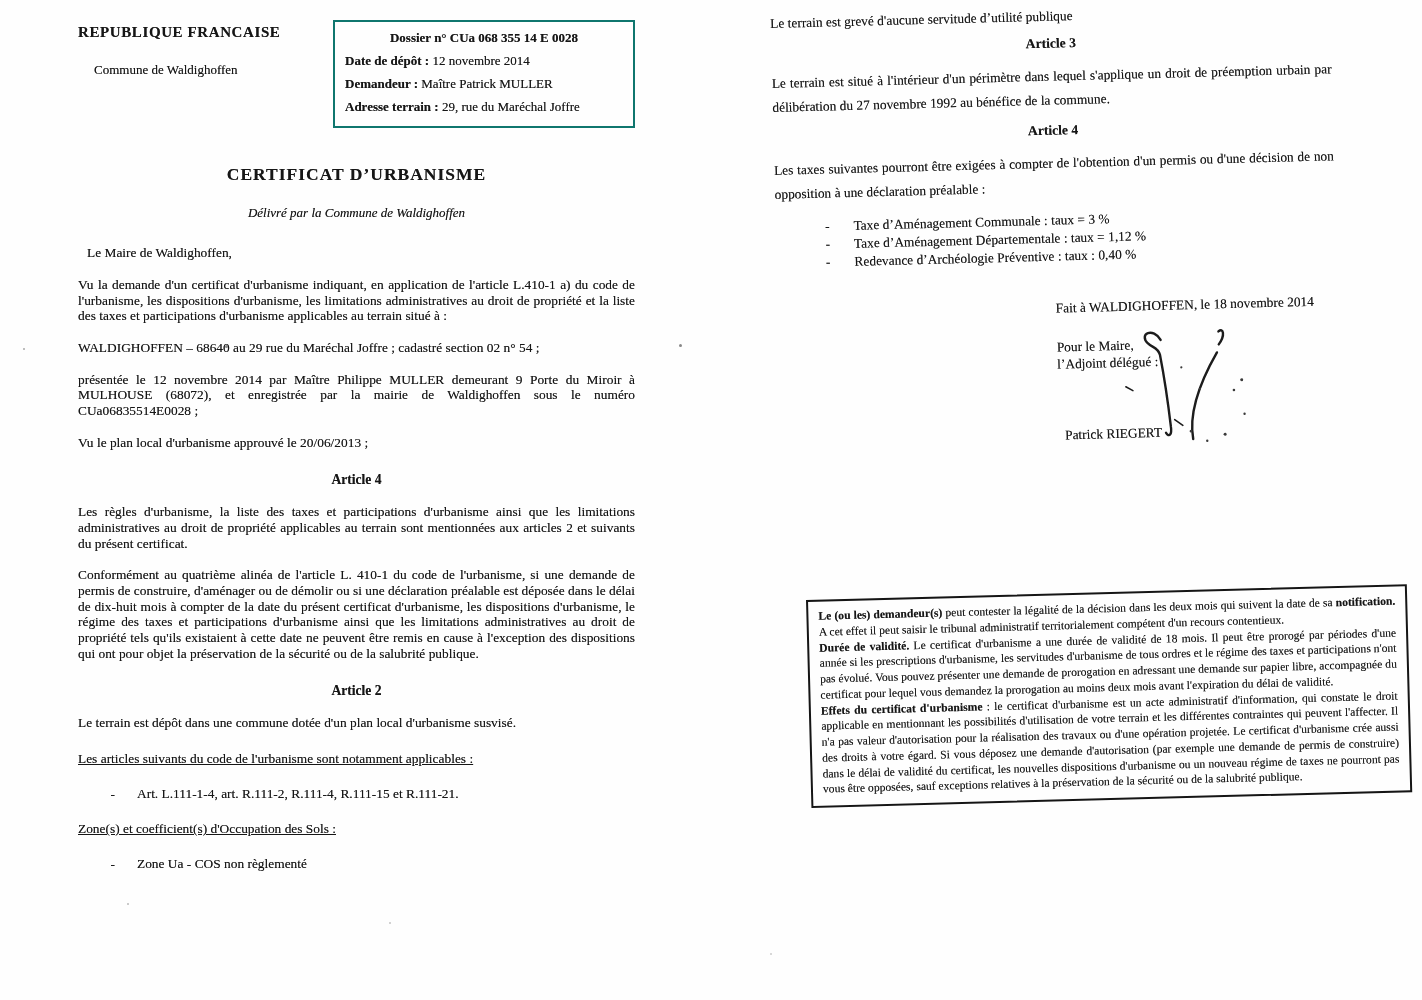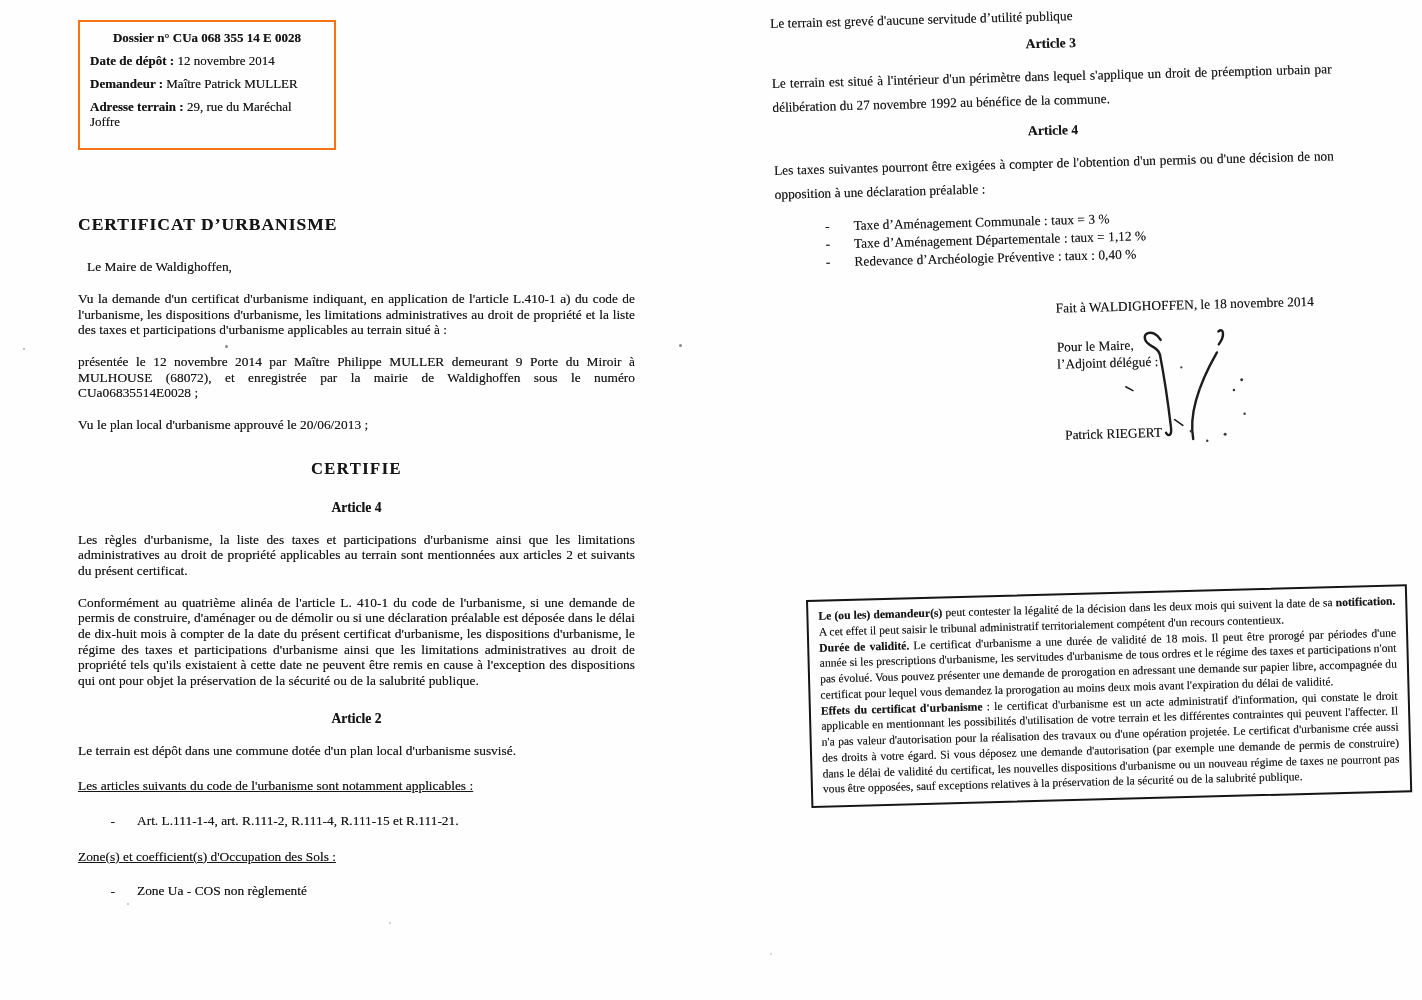--- a/index.html
+++ b/index.html
@@ -10,25 +10,25 @@
   }
   .sheet{
     position:relative;width:1422px;height:1000px;background:#fefefe;overflow:hidden;
     text-shadow:0 0 .4px rgba(20,20,20,.55);
   }
   
   .left-col{position:absolute;left:78px;top:20px;width:557px;font-size:13.4px;line-height:1.17;}
   .header-row{display:flex;justify-content:space-between;align-items:flex-start;}
   .republic{font-weight:bold;font-size:15px;letter-spacing:.6px;margin-top:4px;}
   .commune{font-size:13px;margin:20px 0 0 16px;}
-  .dossier-box{width:258px;border:2px solid #f97316;box-sizing:border-box;padding:9px 10px 18px;font-size:13px;line-height:1.15;}
+  .dossier-box{width:302px;border:2px solid #0f766e;box-sizing:border-box;padding:9px 10px 11px;font-size:13px;line-height:1.15;}
   .dossier-title{font-weight:bold;text-align:center;}
   .dossier-row{margin-top:8px;}
   .dossier-row .lbl{font-weight:bold;}
-  .doc-title{margin-top:64px;font-weight:bold;font-size:17.5px;letter-spacing:1px;}
+  .doc-title{margin-top:36px;text-align:center;font-weight:bold;font-size:17.5px;letter-spacing:1px;}
   .doc-subtitle{margin-top:21px;text-align:center;font-style:italic;font-size:13px;}
   .salutation{margin-top:25px;font-weight:normal;margin-left:9px;}
   p.para{margin:16px 0 0;text-align:justify;}
   p.para-plain{margin:16px 0 0;}
   .certifie{margin-top:26px;text-align:center;font-weight:bold;font-size:16.5px;letter-spacing:1.5px;}
   .article-h{margin-top:22px;text-align:center;font-weight:bold;font-size:13.6px;}
   .u-head{margin-top:20px;text-decoration:underline;}
   .li{display:flex;margin-top:19px;}
   .li .dash{width:37px;text-align:right;padding-right:22px;box-sizing:content-box;}
   
@@ -58,42 +58,47 @@
   .speck{position:absolute;background:#555;border-radius:50%;opacity:.7;}
 </style>
 </head>
 <body>
 
 <div class="sheet">
 
   <div class="left-col">
 
     <div class="header-row">
+      <div>
+        <div class="republic">REPUBLIQUE FRANCAISE</div>
+        <div class="commune">Commune de Waldighoffen</div>
+      </div>
       <div class="dossier-box">
         <div class="dossier-title">Dossier n° CUa 068 355 14 E 0028</div>
         <div class="dossier-row">
           <span class="lbl">Date de dépôt :</span><span> 12 novembre 2014</span>
         </div>
         <div class="dossier-row">
           <span class="lbl">Demandeur :</span><span> Maître Patrick MULLER</span>
         </div>
         <div class="dossier-row">
           <span class="lbl">Adresse terrain :</span><span> 29, rue du Maréchal Joffre</span>
         </div>
       </div>
     </div>
 
     <div class="doc-title">CERTIFICAT D’URBANISME</div>
+    <div class="doc-subtitle">Délivré par la Commune de Waldighoffen</div>
     <div class="salutation">Le Maire de Waldighoffen,</div>
 
     <p class="para">Vu la demande d'un certificat d'urbanisme indiquant, en application de l'article L.410-1 a) du code de l'urbanisme, les dispositions d'urbanisme, les limitations administratives au droit de propriété et la liste des taxes et participations d'urbanisme applicables au terrain situé à :</p>
+    <p class="para-plain">WALDIGHOFFEN – 68640 au 29 rue du Maréchal Joffre ; cadastré section 02 n° 54 ;</p>
     <p class="para">présentée le 12 novembre 2014 par Maître Philippe MULLER demeurant 9 Porte du Miroir à MULHOUSE (68072), et enregistrée par la mairie de Waldighoffen sous le numéro CUa06835514E0028 ;</p>
     <p class="para-plain">Vu le plan local d'urbanisme approuvé le 20/06/2013 ;</p>
 
-    <div class="certifie">CERTIFIE</div>
 
     <div class="article-h">Article 4</div>
     <p class="para">Les règles d'urbanisme, la liste des taxes et participations d'urbanisme ainsi que les limitations administratives au droit de propriété applicables au terrain sont mentionnées aux articles 2 et suivants du présent certificat.</p>
     <p class="para">Conformément au quatrième alinéa de l'article L. 410-1 du code de l'urbanisme, si une demande de permis de construire, d'aménager ou de démolir ou si une déclaration préalable est déposée dans le délai de dix-huit mois à compter de la date du présent certificat d'urbanisme, les dispositions d'urbanisme, le régime des taxes et participations d'urbanisme ainsi que les limitations administratives au droit de propriété tels qu'ils existaient à cette date ne peuvent être remis en cause à l'exception des dispositions qui ont pour objet la préservation de la sécurité ou de la salubrité publique.</p>
 
     <div class="article-h">Article 2</div>
     <p class="para-plain">Le terrain est dépôt dans une commune dotée d'un plan local d'urbanisme susvisé.</p>
 
     <div class="u-head">Les articles suivants du code de l'urbanisme sont notamment applicables :</div>
     <div class="li">

